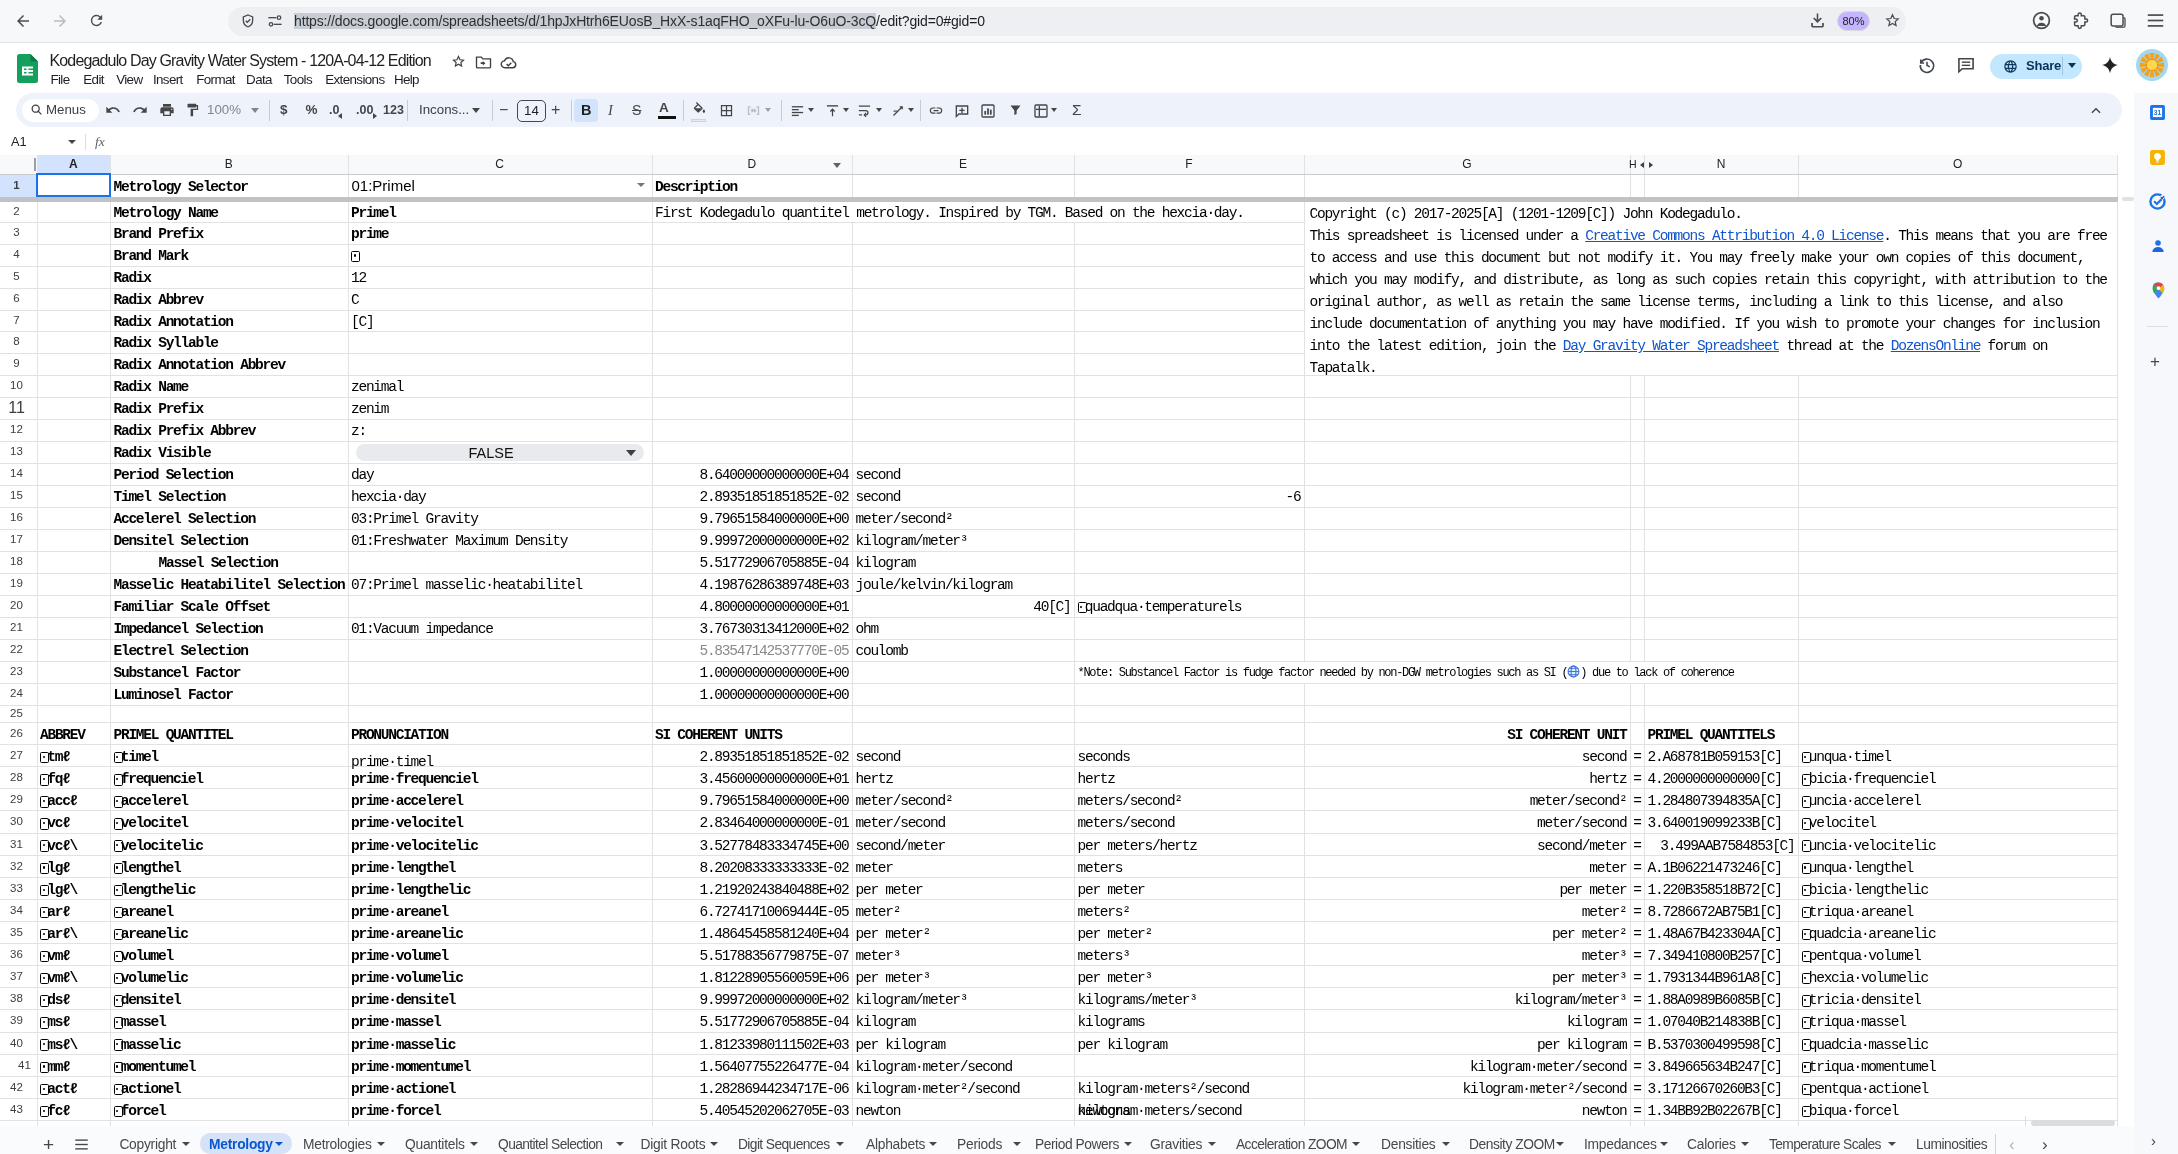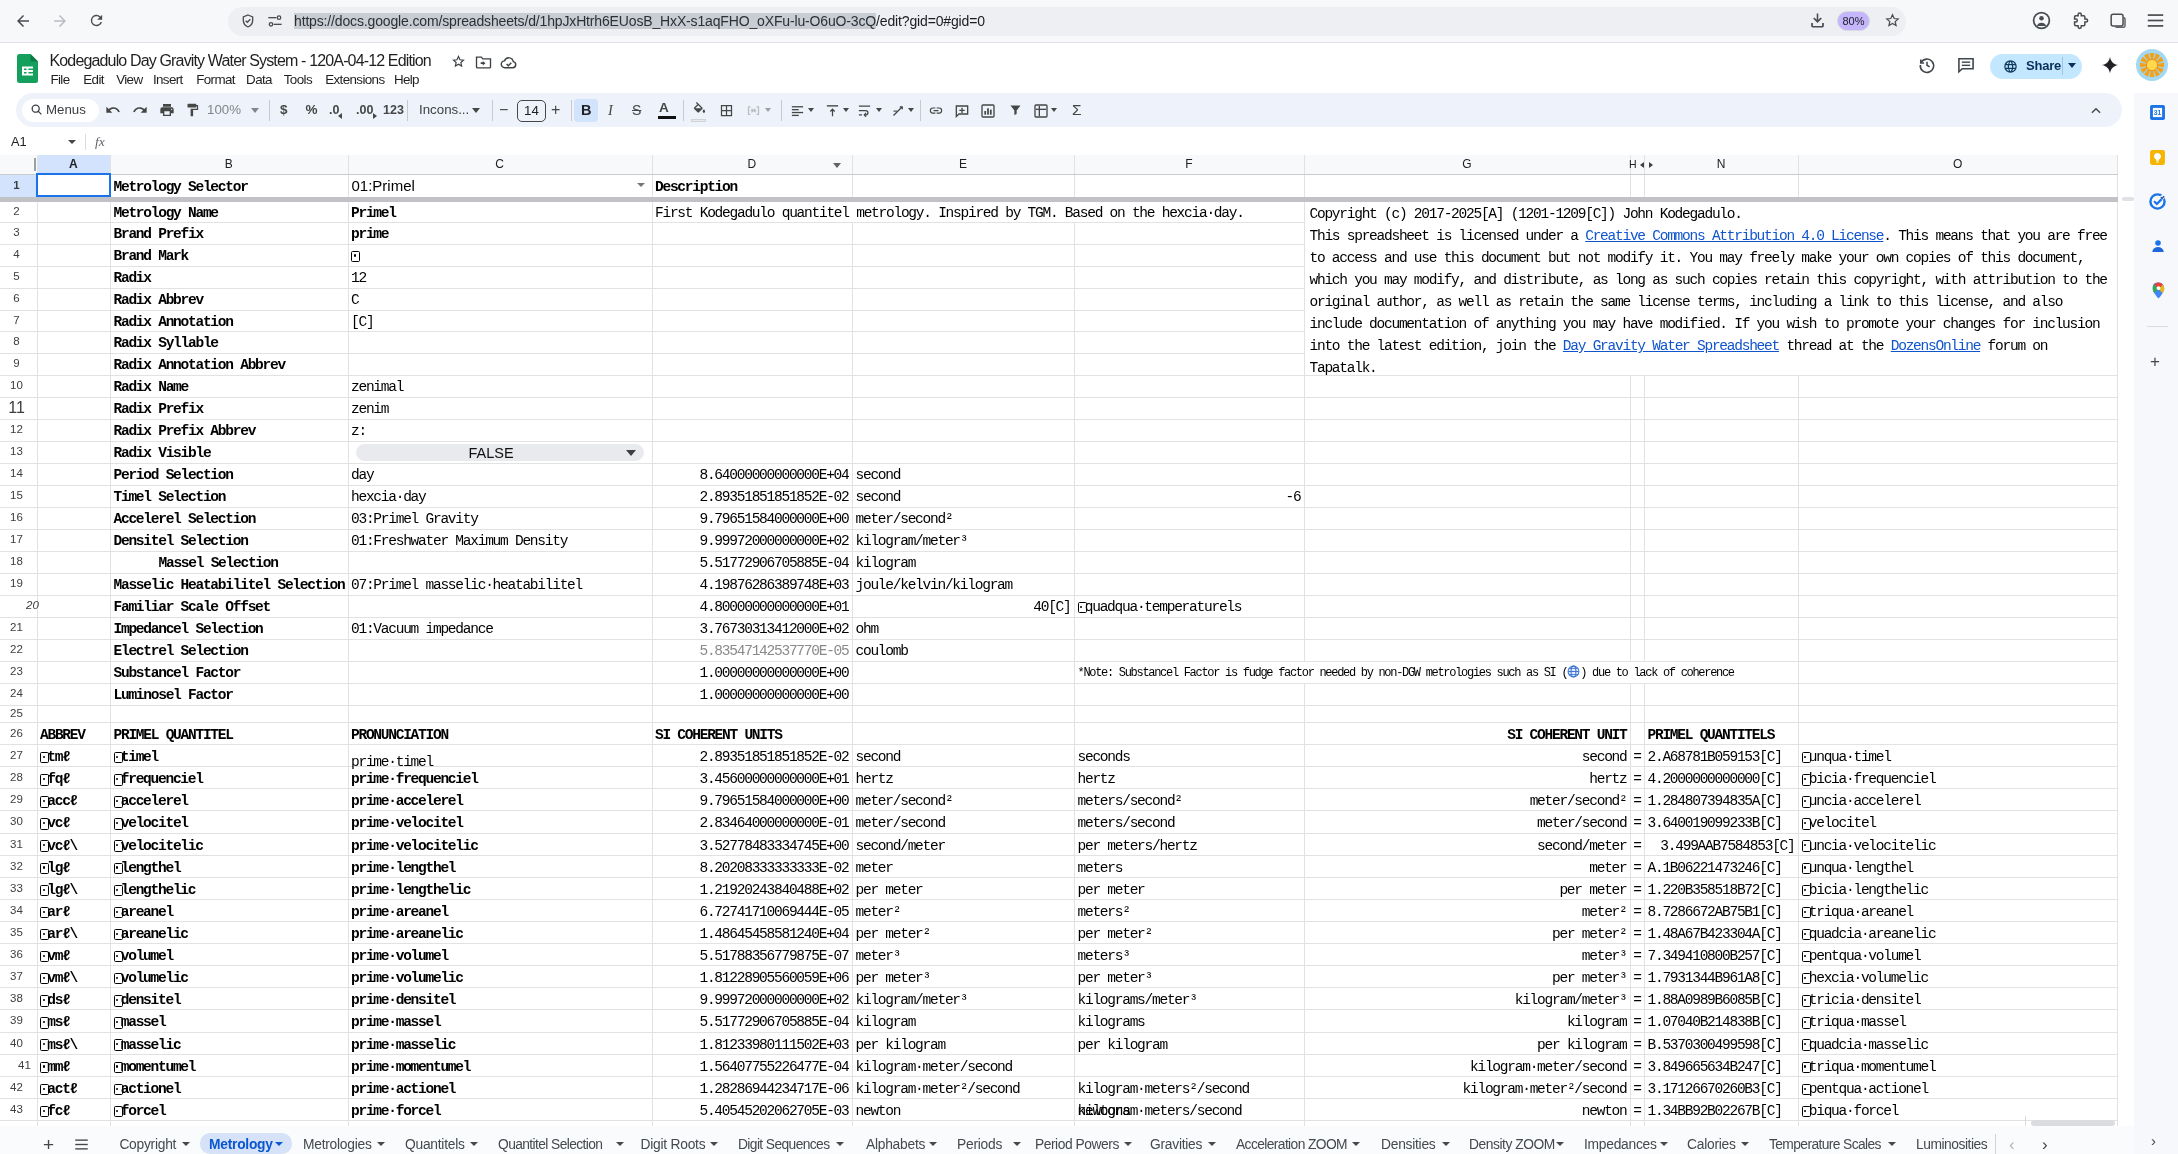--- a/index.html
+++ b/index.html
@@ -358,21 +358,21 @@
 <div class="c" style="left:0;top:375.376px;width:33px;height:21.947000000000003px;line-height:21.947000000000003px;text-align:center;font-size:11.5px;color:#3c4043;">10</div>
 <div class="c" style="left:0;top:397.323px;width:33px;height:21.947000000000003px;line-height:21.947000000000003px;text-align:center;font-size:16px;color:#3c4043;">11</div>
 <div class="c" style="left:0;top:419.27px;width:33px;height:21.947000000000003px;line-height:21.947000000000003px;text-align:center;font-size:11.5px;color:#3c4043;">12</div>
 <div class="c" style="left:0;top:441.217px;width:33px;height:21.947000000000003px;line-height:21.947000000000003px;text-align:center;font-size:11.5px;color:#3c4043;">13</div>
 <div class="c" style="left:0;top:463.164px;width:33px;height:21.947000000000003px;line-height:21.947000000000003px;text-align:center;font-size:11.5px;color:#3c4043;">14</div>
 <div class="c" style="left:0;top:485.111px;width:33px;height:21.947000000000003px;line-height:21.947000000000003px;text-align:center;font-size:11.5px;color:#3c4043;">15</div>
 <div class="c" style="left:0;top:507.058px;width:33px;height:21.947000000000003px;line-height:21.947000000000003px;text-align:center;font-size:11.5px;color:#3c4043;">16</div>
 <div class="c" style="left:0;top:529.005px;width:33px;height:21.947000000000003px;line-height:21.947000000000003px;text-align:center;font-size:11.5px;color:#3c4043;">17</div>
 <div class="c" style="left:0;top:550.952px;width:33px;height:21.947000000000003px;line-height:21.947000000000003px;text-align:center;font-size:11.5px;color:#3c4043;">18</div>
 <div class="c" style="left:0;top:572.899px;width:33px;height:21.947000000000003px;line-height:21.947000000000003px;text-align:center;font-size:11.5px;color:#3c4043;">19</div>
-<div class="c" style="left:16px;top:594.846px;width:33px;height:21.947000000000003px;line-height:21.947000000000003px;text-align:center;font-size:11.5px;color:#3c4043;font-style:italic;">20</div>
+<div class="c" style="left:0;top:594.846px;width:33px;height:21.947000000000003px;line-height:21.947000000000003px;text-align:center;font-size:11.5px;color:#3c4043;">20</div>
 <div class="c" style="left:0;top:616.793px;width:33px;height:21.947000000000003px;line-height:21.947000000000003px;text-align:center;font-size:11.5px;color:#3c4043;">21</div>
 <div class="c" style="left:0;top:638.74px;width:33px;height:21.947000000000003px;line-height:21.947000000000003px;text-align:center;font-size:11.5px;color:#3c4043;">22</div>
 <div class="c" style="left:0;top:660.687px;width:33px;height:21.947000000000003px;line-height:21.947000000000003px;text-align:center;font-size:11.5px;color:#3c4043;">23</div>
 <div class="c" style="left:0;top:682.634px;width:33px;height:21.947000000000003px;line-height:21.947000000000003px;text-align:center;font-size:11.5px;color:#3c4043;">24</div>
 <div class="c" style="left:0;top:704.6px;width:33px;height:17.399999999999977px;line-height:17.399999999999977px;text-align:center;font-size:11.5px;color:#3c4043;">25</div>
 <div class="c" style="left:0;top:722.0px;width:33px;height:22.110000000000014px;line-height:22.110000000000014px;text-align:center;font-size:11.5px;color:#3c4043;">26</div>
 <div class="c" style="left:0;top:744.11px;width:33px;height:22.110000000000014px;line-height:22.110000000000014px;text-align:center;font-size:11.5px;color:#3c4043;">27</div>
 <div class="c" style="left:0;top:766.22px;width:33px;height:22.110000000000014px;line-height:22.110000000000014px;text-align:center;font-size:11.5px;color:#3c4043;">28</div>
 <div class="c" style="left:0;top:788.33px;width:33px;height:22.110000000000014px;line-height:22.110000000000014px;text-align:center;font-size:11.5px;color:#3c4043;">29</div>
 <div class="c" style="left:0;top:810.44px;width:33px;height:22.1099999999999px;line-height:22.1099999999999px;text-align:center;font-size:11.5px;color:#3c4043;">30</div>

